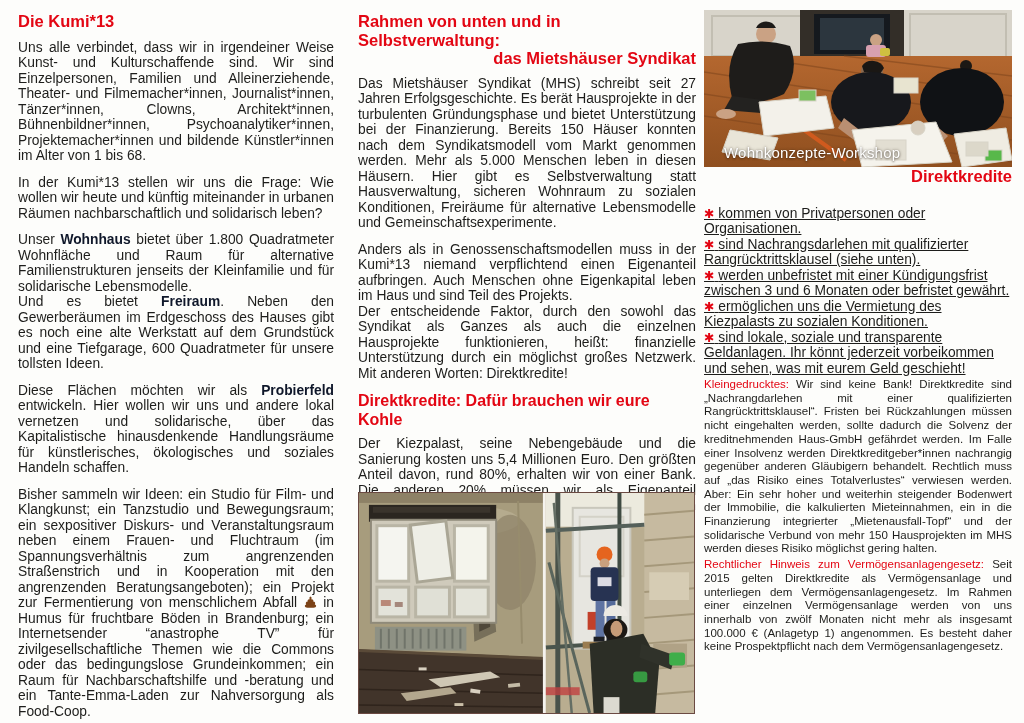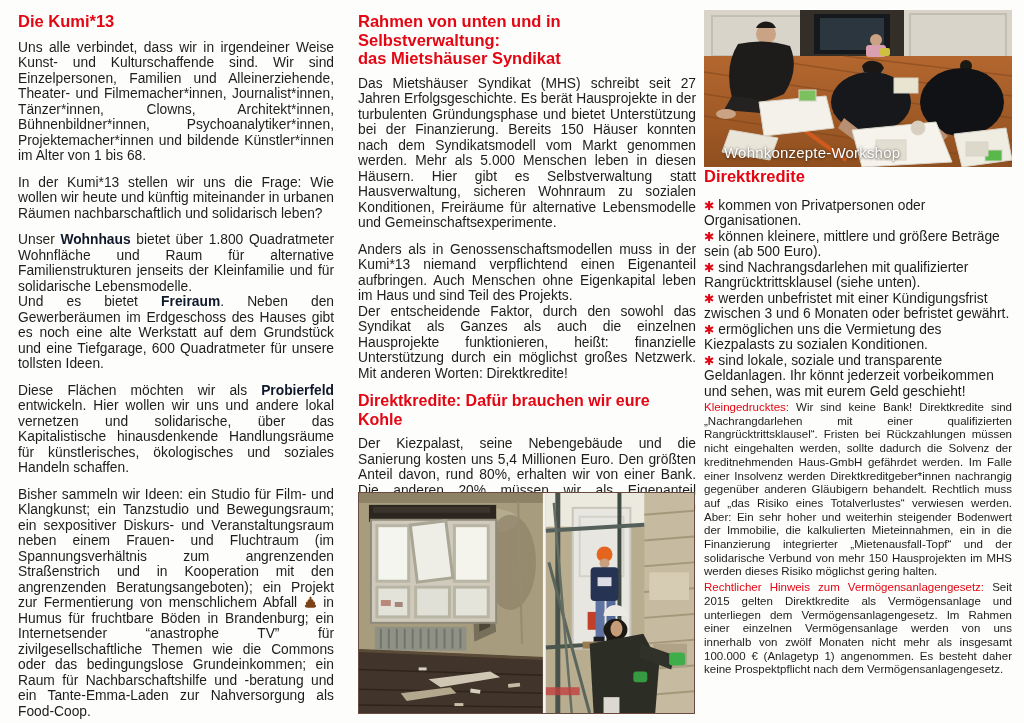--- a/index.html
+++ b/index.html
@@ -63,21 +63,21 @@
   }
   .photo-construction {
     position:absolute; left:358px; top:492px;
     width:337px; height:222px;
     border:1px solid #6b4a42;
     overflow:hidden; background:#a79c7d;
   }
   .photo-construction svg { display:block; width:100%; height:100%; }
 
   .col3-head { margin-top:13px; }
-  .bullets { margin-top:12px; }
+  .bullets { margin-top:20px;text-decoration:underline; }
 
   
   .poop {
     display:inline-block; width:13px; height:12px; vertical-align:-1px;
   }
 </style>
 </head>
 <body>
 
 <div class="page">
@@ -90,21 +90,21 @@
     <p class="body"><span>Und es bietet </span><span class="red-bold">Freiraum</span><span>. Neben den Gewerberäumen im Erdgeschoss des Hauses gibt es noch eine alte Werkstatt auf dem Grundstück und eine Tiefgarage, 600 Quadratmeter für unsere tollsten Ideen.</span></p>
     <p class="body sp"><span>Diese Flächen möchten wir als </span><span class="red-bold">Probierfeld</span><span> entwickeln. Hier wollen wir uns und andere lokal vernetzen und solidarische, über das Kapitalistische hinausdenkende Handlungsräume für künstlerisches, ökologisches und soziales Handeln schaffen.</span></p>
     <p class="body sp"><span>Bisher sammeln wir Ideen: ein Studio für Film- und Klangkunst; ein Tanzstudio und Bewegungsraum; ein sexpositiver Diskurs- und Veranstaltungsraum neben einem Frauen- und Fluchtraum (im Spannungsverhältnis zum angrenzenden Straßenstrich und in Kooperation mit den angrenzenden Beratungsangeboten); ein Projekt zur Fermentierung von menschlichem Abfall </span><svg class="poop" viewBox="0 0 13 12" aria-hidden="true">
           <path d="M6.5 0.5 C8.2 1.2 7.6 2.6 7.2 3.2 C9.2 3.0 9.8 4.6 9.2 5.6 C11.2 5.6 11.6 7.4 10.8 8.4 C12.4 8.6 12.6 10.4 11.4 11.2 C10.2 11.9 2.8 11.9 1.6 11.2 C0.4 10.4 0.6 8.6 2.2 8.4 C1.4 7.4 1.8 5.6 3.8 5.6 C3.2 4.6 3.8 3.0 5.8 3.2 C5.2 2.2 5.2 1.0 6.5 0.5 Z" fill="#7b4216"></path>
         </svg><span> in Humus für fruchtbare Böden in Brandenburg; ein Internetsender “anastrophe TV” für zivilgesellschaftliche Themen wie die Commons oder das bedingungslose Grundeinkommen; ein Raum für Nachbarschaftshilfe und -beratung und ein Tante-Emma-Laden zur Nahversorgung als Food-Coop.</span></p>
   </section>
 
   <section class="col col2">
     <h2 class="red-head" style="margin-bottom:8px;">
         <span style="display:block;">Rahmen von unten und in Selbstverwaltung:</span>
-        <span style="display:block;">das Mietshäuser Syndikat</span>
+        <span style="display:block;text-align:right;">das Mietshäuser Syndikat</span>
       </h2>
     <p class="body">Das Mietshäuser Syndikat (MHS) schreibt seit 27 Jahren Erfolgsgeschichte. Es berät Hausprojekte in der turbulenten Gründungsphase und bietet Unterstützung bei der Finanzierung. Bereits 150 Häuser konnten nach dem Syndikatsmodell vom Markt genommen werden. Mehr als 5.000 Menschen leben in diesen Häusern. Hier gibt es Selbstverwaltung statt Hausverwaltung, sicheren Wohnraum zu sozialen Konditionen, Freiräume für alternative Lebensmodelle und Gemeinschaftsexperimente.</p>
     <p class="body sp">Anders als in Genossenschaftsmodellen muss in der Kumi*13 niemand verpflichtend einen Eigenanteil aufbringen. Auch Menschen ohne Eigenkapital leben im Haus und sind Teil des Projekts.</p>
     <p class="body">Der entscheidende Faktor, durch den sowohl das Syndikat als Ganzes als auch die einzelnen Hausprojekte funktionieren, heißt: finanzielle Unterstützung durch ein möglichst großes Netzwerk. Mit anderen Worten: Direktkredite!</p>
     <h2 class="red-head" style="margin:11px 0 7px 0; font-size:16px;">Direktkredite: Dafür brauchen wir eure Kohle</h2>
     <p class="body">Der Kiezpalast, seine Nebengebäude und die Sanierung kosten uns 5,4 Millionen Euro. Den größten Anteil davon, rund 80%, erhalten wir von einer Bank. Die anderen 20% müssen wir als Eigenanteil aufbringen. Genau dafür sammeln wir gemeinsam Direktkredite.</p>
   </section>
 
   <div class="photo-construction">
     <svg viewBox="0 0 337 222" preserveAspectRatio="none">
@@ -289,25 +289,24 @@
           <rect x="281" y="140" width="17" height="11" fill="#58b84a"></rect>
           <rect x="190" y="68" width="24" height="15" fill="#e8e4d0"></rect>
           <circle cx="214" cy="118" r="7" fill="#d8cfc0"></circle>
           <rect x="172" y="130" width="30" height="20" fill="#e2ded2"></rect>
           <rect x="262" y="132" width="22" height="14" fill="#dcd8ca"></rect>
         </g>
       </svg>
       <div class="caption">Wohnkonzepte-Workshop</div>
     </div>
 
-    <h2 class="red-head col3-head" style="margin-bottom:6px;">Direktkredite</h2>
+    <h2 class="red-head col3-head" style="margin-bottom:6px;text-align:right;">Direktkredite</h2>
 
     <div class="bullets">
       <p class="bullet"><span class="ast">✱</span> <span>kommen von Privatpersonen oder Organisationen.</span></p>
-      <p class="bullet"><span class="ast">✱</span> <span>können kleinere, mittlere und größere Beträge sein (ab 500 Euro).</span></p>
       <p class="bullet"><span class="ast">✱</span> <span>sind Nachrangsdarlehen mit qualifizierter Rangrücktrittsklausel (siehe unten).</span></p>
       <p class="bullet"><span class="ast">✱</span> <span>werden unbefristet mit einer Kündigungsfrist zwischen 3 und 6 Monaten oder befristet gewährt.</span></p>
       <p class="bullet"><span class="ast">✱</span> <span>ermöglichen uns die Vermietung des Kiezpalasts zu sozialen Konditionen.</span></p>
       <p class="bullet"><span class="ast">✱</span> <span>sind lokale, soziale und transparente Geldanlagen. Ihr könnt jederzeit vorbeikommen und sehen, was mit eurem Geld geschieht!</span></p>
     </div>
 
     <p class="fine first"><span class="fine-label">Kleingedrucktes:</span><span> Wir sind keine Bank! Direktkredite sind „Nachrangdarlehen mit einer qualifizierten Rangrücktrittsklausel“. Fristen bei Rückzahlungen müssen nicht eingehalten werden, sollte dadurch die Solvenz der kreditnehmenden Haus-GmbH gefährdet werden. Im Falle einer Insolvenz werden Direktkreditgeber*innen nachrangig gegenüber anderen Gläubigern behandelt. Rechtlich muss auf „das Risiko eines Totalverlustes“ verwiesen werden. Aber: Ein sehr hoher und weiterhin steigender Bodenwert der Immobilie, die kalkulierten Mieteinnahmen, ein in die Finanzierung integrierter „Mietenausfall-Topf“ und der solidarische Verbund von mehr 150 Hausprojekten im MHS werden dieses Risiko möglichst gering halten.</span></p>
     <p class="fine" style="margin-top:2px;"><span class="fine-label">Rechtlicher Hinweis zum Vermögensanlagengesetz:</span><span> Seit 2015 gelten Direktkredite als Vermögensanlage und unterliegen dem Vermögensanlagengesetz. Im Rahmen einer einzelnen Vermögensanlage werden von uns innerhalb von zwölf Monaten nicht mehr als insgesamt 100.000 € (Anlagetyp 1) angenommen. Es besteht daher keine Prospektpflicht nach dem Vermögensanlagengesetz.</span></p>
   </section>
 

